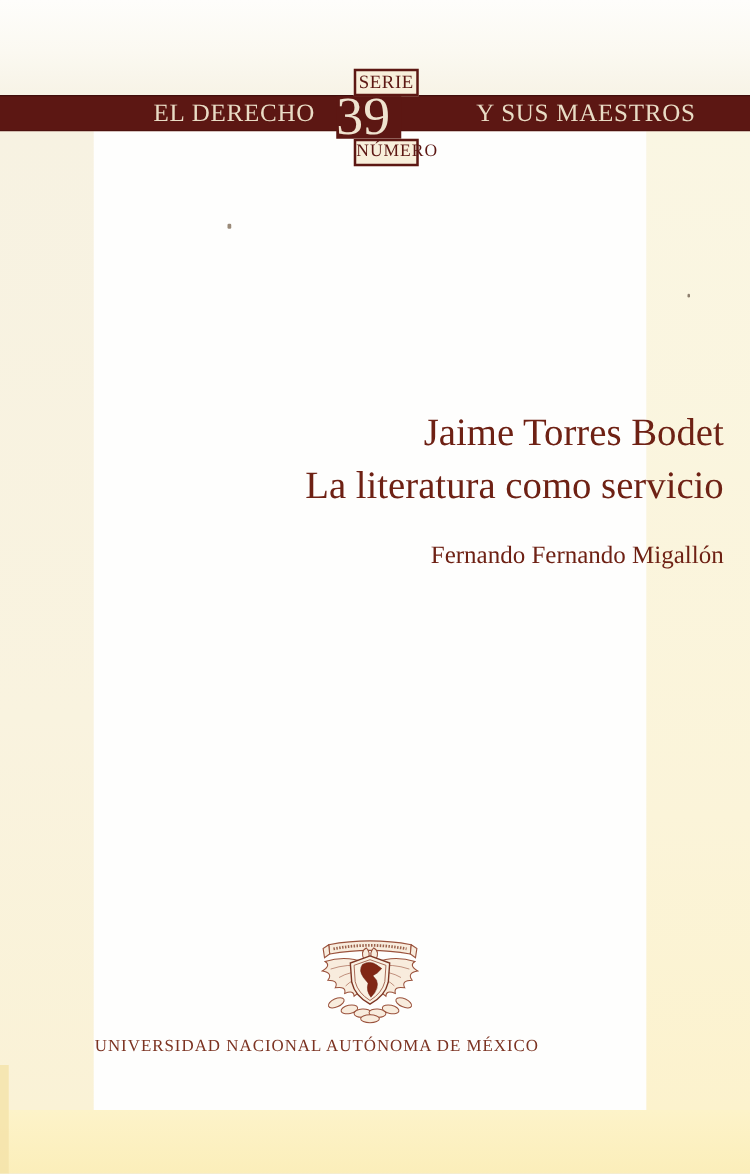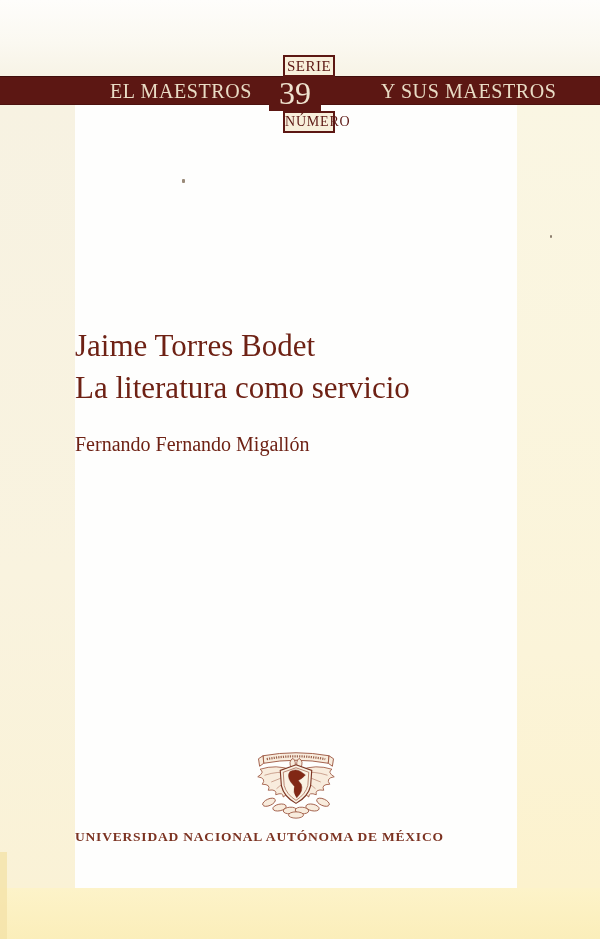--- a/index.html
+++ b/index.html
@@ -67,67 +67,65 @@
     color: var(--maroon-band, #5c1713);
     text-align: center;
     margin-left: 14px;
   }
   .serie-cell  { line-height: 18px; font-size: 15px; letter-spacing: .5px; }
   .numero-cell { line-height: 18px; font-size: 14px; letter-spacing: .8px; }
   .number-cell {
     width: 52px; height: 34px;
     background: var(--maroon-band, #5c1713);
     color: var(--number-text, #efe3cf);
-    text-align: center;
-    font-size: 32px; line-height: 33px;
+    font-size: 43px; line-height: 33px;
     overflow: visible;
   }
 
   
   .title-layer {
-    position: absolute; left: 75px; width: 504px; text-align: left;
+    position: absolute; left: 75px; width: 504px; text-align: right;
     color: var(--title-text, #6e2114);
     white-space: nowrap;
   }
   .title-line-1 { top: 327px; font-size: 31px; line-height: 38px; }
   .title-line-2 { top: 369px; font-size: 31px; line-height: 38px; font-family: Liberation Serif, serif; }
   .author-line  { top: 431px; font-size: 20px; line-height: 26px; }
 
   
   .crest-wrap {
     position: absolute; left: 75px; top: 749px; width: 442px;
     display: flex; justify-content: center;
   }
   .institution {
     position: absolute; left: 75px; top: 829px; width: 357px;
     text-align: center; font-size: 13.5px; letter-spacing: .8px;
     color: var(--institution-text, #7c3322);
     white-space: nowrap;
-    font-weight: bold;
   }
 
   
   .speck { position: absolute; border-radius: 1px; }
   .speck-1 { left: 182px; top: 179px; width: 3px; height: 4px; background: #9a8a79; }
   .speck-2 { left: 550px; top: 235px; width: 2px; height: 3px; background: #8d7f6e; }
 </style>
 </head>
 <body>
 
 <div class="canvas">
 
   <div class="top-strip"></div>
   <div class="left-strip"></div>
   <div class="right-strip"></div>
   <div class="bottom-strip"></div>
   <div class="scan-edge-shade"></div>
   <div class="white-panel"></div>
 
   <div class="series-band">
-    <div class="band-label left">EL MAESTROS</div>
+    <div class="band-label left">EL DERECHO</div>
     <div class="band-label right">Y SUS MAESTROS</div>
   </div>
 
   <div class="series-box">
     <div class="serie-cell">SERIE</div>
     <div class="number-cell">39</div>
     <div class="numero-cell">NÚMERO</div>
   </div>
 
   <div class="title-layer title-line-1" style="position:absolute;">Jaime Torres Bodet</div>

